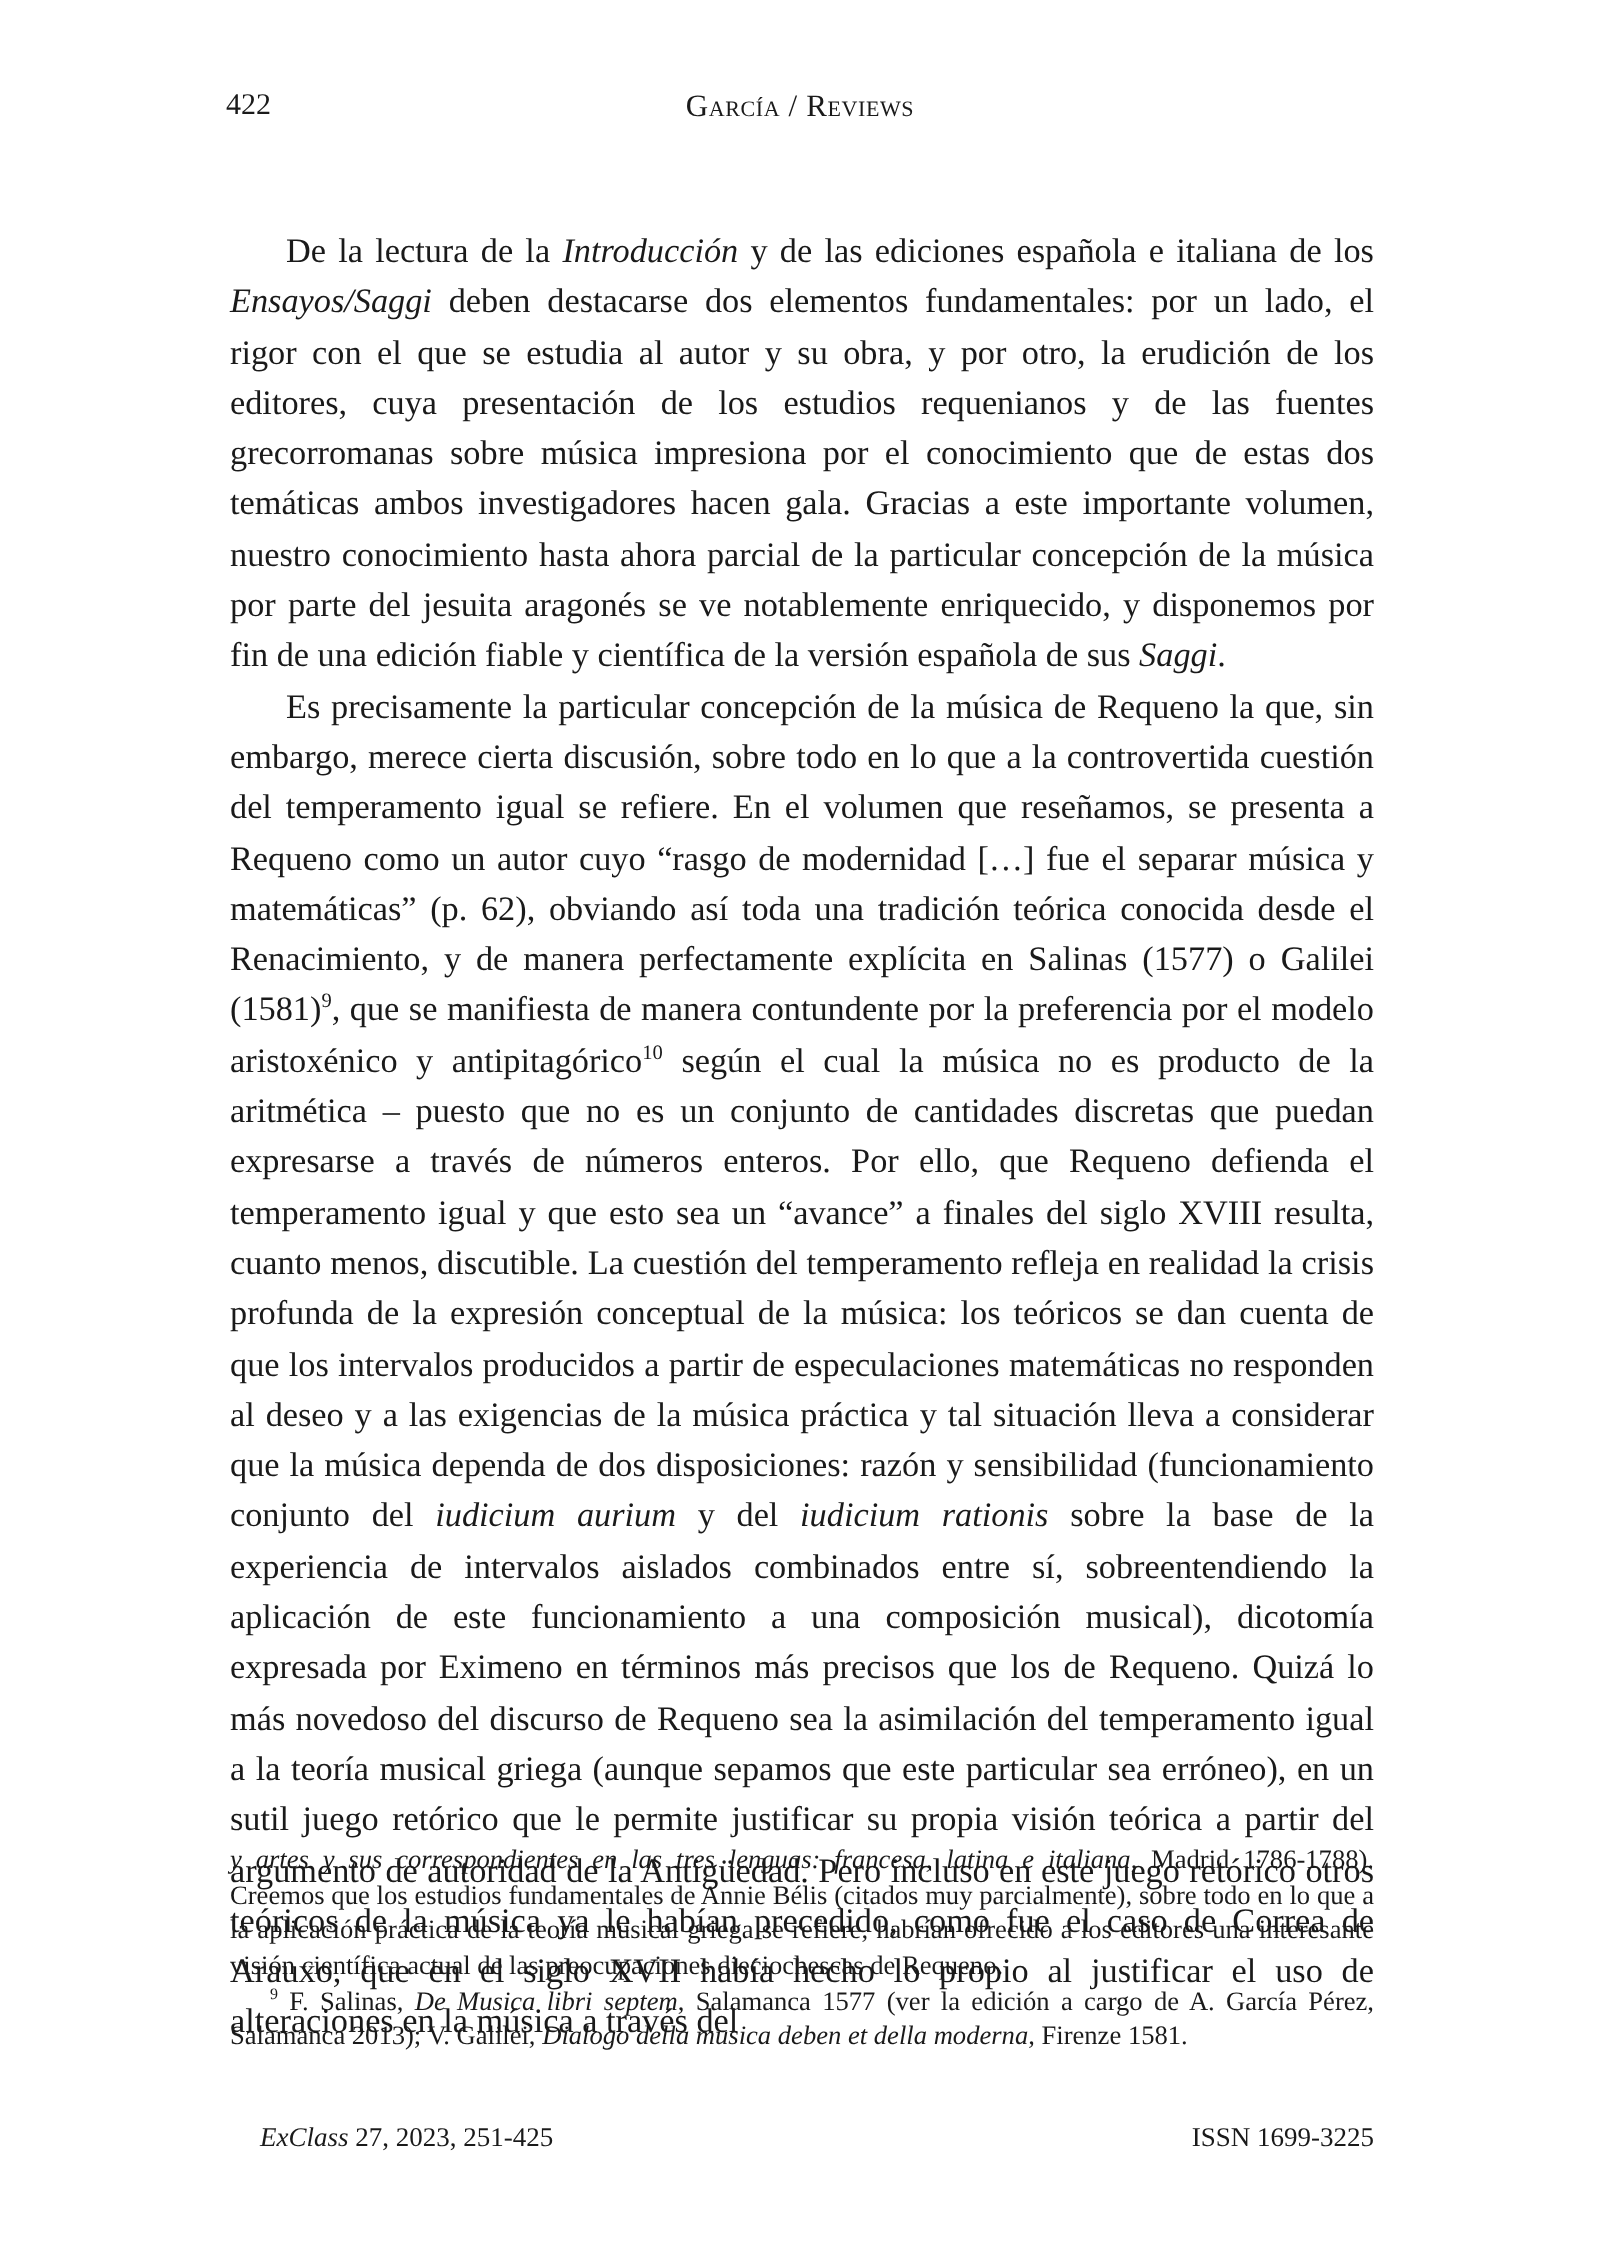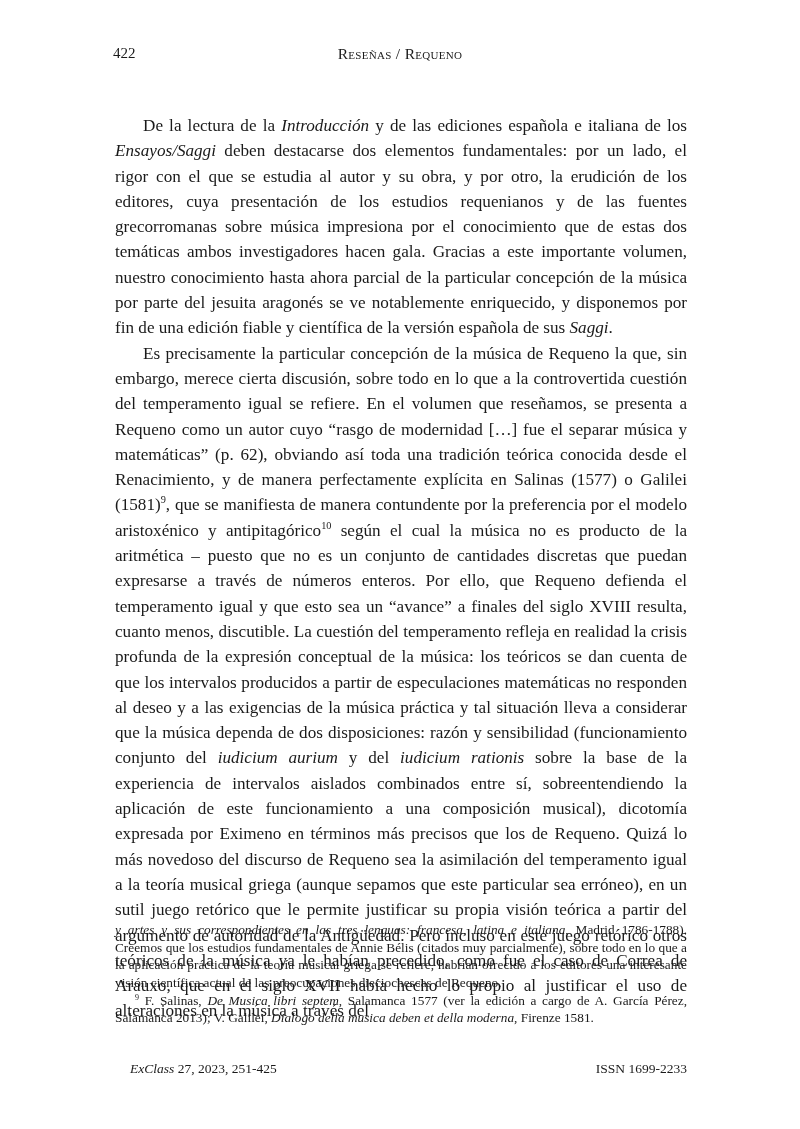--- a/index.html
+++ b/index.html
@@ -17,29 +17,29 @@
   .footer { position: absolute; top: 1061px; left: 115px; width: 572px; font-size: 13.5px; }
   .footer-left { position: absolute; left: 15px; top: 0; }
   .footer-right { position: absolute; right: 0; top: 0; }
   i { font-style: italic; margin-top: 40px; }
 </style>
 </head>
 <body>
 
 <div class="header">
   <span class="page-num">422</span>
-  <div class="running-title">Reseñas / Requeno</div>
+  <div class="running-title">García / Reviews</div>
 </div>
 
 <div class="body-text">
   <p><span>De la lectura de la </span><i>Introducción</i><span> y de las ediciones española e italiana de los </span><i>Ensayos/Saggi</i><span> deben destacarse dos elementos fundamentales: por un lado, el rigor con el que se estudia al autor y su obra, y por otro, la erudición de los editores, cuya presentación de los estudios requenianos y de las fuentes grecorromanas sobre música impresiona por el conocimiento que de estas dos temáticas ambos investigadores hacen gala. Gracias a este importante volumen, nuestro conocimiento hasta ahora parcial de la particular concepción de la música por parte del jesuita aragonés se ve notablemente enriquecido, y disponemos por fin de una edición fiable y científica de la versión española de sus </span><i>Saggi</i><span>.</span></p>
   <p><span>Es precisamente la particular concepción de la música de Requeno la que, sin embargo, merece cierta discusión, sobre todo en lo que a la controvertida cuestión del temperamento igual se refiere. En el volumen que reseñamos, se presenta a Requeno como un autor cuyo “rasgo de modernidad […] fue el separar música y matemáticas” (p. 62), obviando así toda una tradición teórica conocida desde el Renacimiento, y de manera perfectamente explícita en Salinas (1577) o Galilei (1581)</span><sup>9</sup><span>, que se manifiesta de manera contundente por la preferencia por el modelo aristoxénico y antipitagórico</span><sup>10</sup><span> según el cual la música no es producto de la aritmética – puesto que no es un conjunto de cantidades discretas que puedan expresarse a través de números enteros. Por ello, que Requeno defienda el temperamento igual y que esto sea un “avance” a finales del siglo XVIII resulta, cuanto menos, discutible. La cuestión del temperamento refleja en realidad la crisis profunda de la expresión conceptual de la música: los teóricos se dan cuenta de que los intervalos producidos a partir de especulaciones matemáticas no responden al deseo y a las exigencias de la música práctica y tal situación lleva a considerar que la música dependa de dos disposiciones: razón y sensibilidad (funcionamiento conjunto del </span><i>iudicium aurium</i><span> y del </span><i>iudicium rationis</i><span> sobre la base de la experiencia de intervalos aislados combinados entre sí, sobreentendiendo la aplicación de este funcionamiento a una composición musical), dicotomía expresada por Eximeno en términos más precisos que los de Requeno. Quizá lo más novedoso del discurso de Requeno sea la asimilación del temperamento igual a la teoría musical griega (aunque sepamos que este particular sea erróneo), en un sutil juego retórico que le permite justificar su propia visión teórica a partir del argumento de autoridad de la Antigüedad. Pero incluso en este juego retórico otros teóricos de la música ya le habían precedido, como fue el caso de Correa de Arauxo, que en el siglo XVII había hecho lo propio al justificar el uso de alteraciones en la música a través del</span></p>
 </div>
 
 <div class="footnotes">
   <p><i>y artes y sus correspondientes en las tres lenguas: francesa, latina e italiana</i><span>, Madrid 1786-1788). Creemos que los estudios fundamentales de Annie Bélis (citados muy parcialmente), sobre todo en lo que a la aplicación práctica de la teoría musical griega se refiere, habrían ofrecido a los editores una interesante visión científica actual de las preocupaciones dieciochescas de Requeno.</span></p>
   <p class="fn"><sup>9</sup><span> F. Salinas, </span><i>De Musica libri septem</i><span>, Salamanca 1577 (ver la edición a cargo de A. García Pérez, Salamanca 2013); V. Galilei, </span><i>Dialogo della musica deben et della moderna</i><span>, Firenze 1581.</span></p>
 </div>
 
 <div class="footer">
   <span class="footer-left"><i>ExClass</i><span> 27, 2023, 251-425</span></span>
-  <span class="footer-right">ISSN 1699-2233</span>
+  <span class="footer-right">ISSN 1699-3225</span>
 </div>
 
 </body></html>

